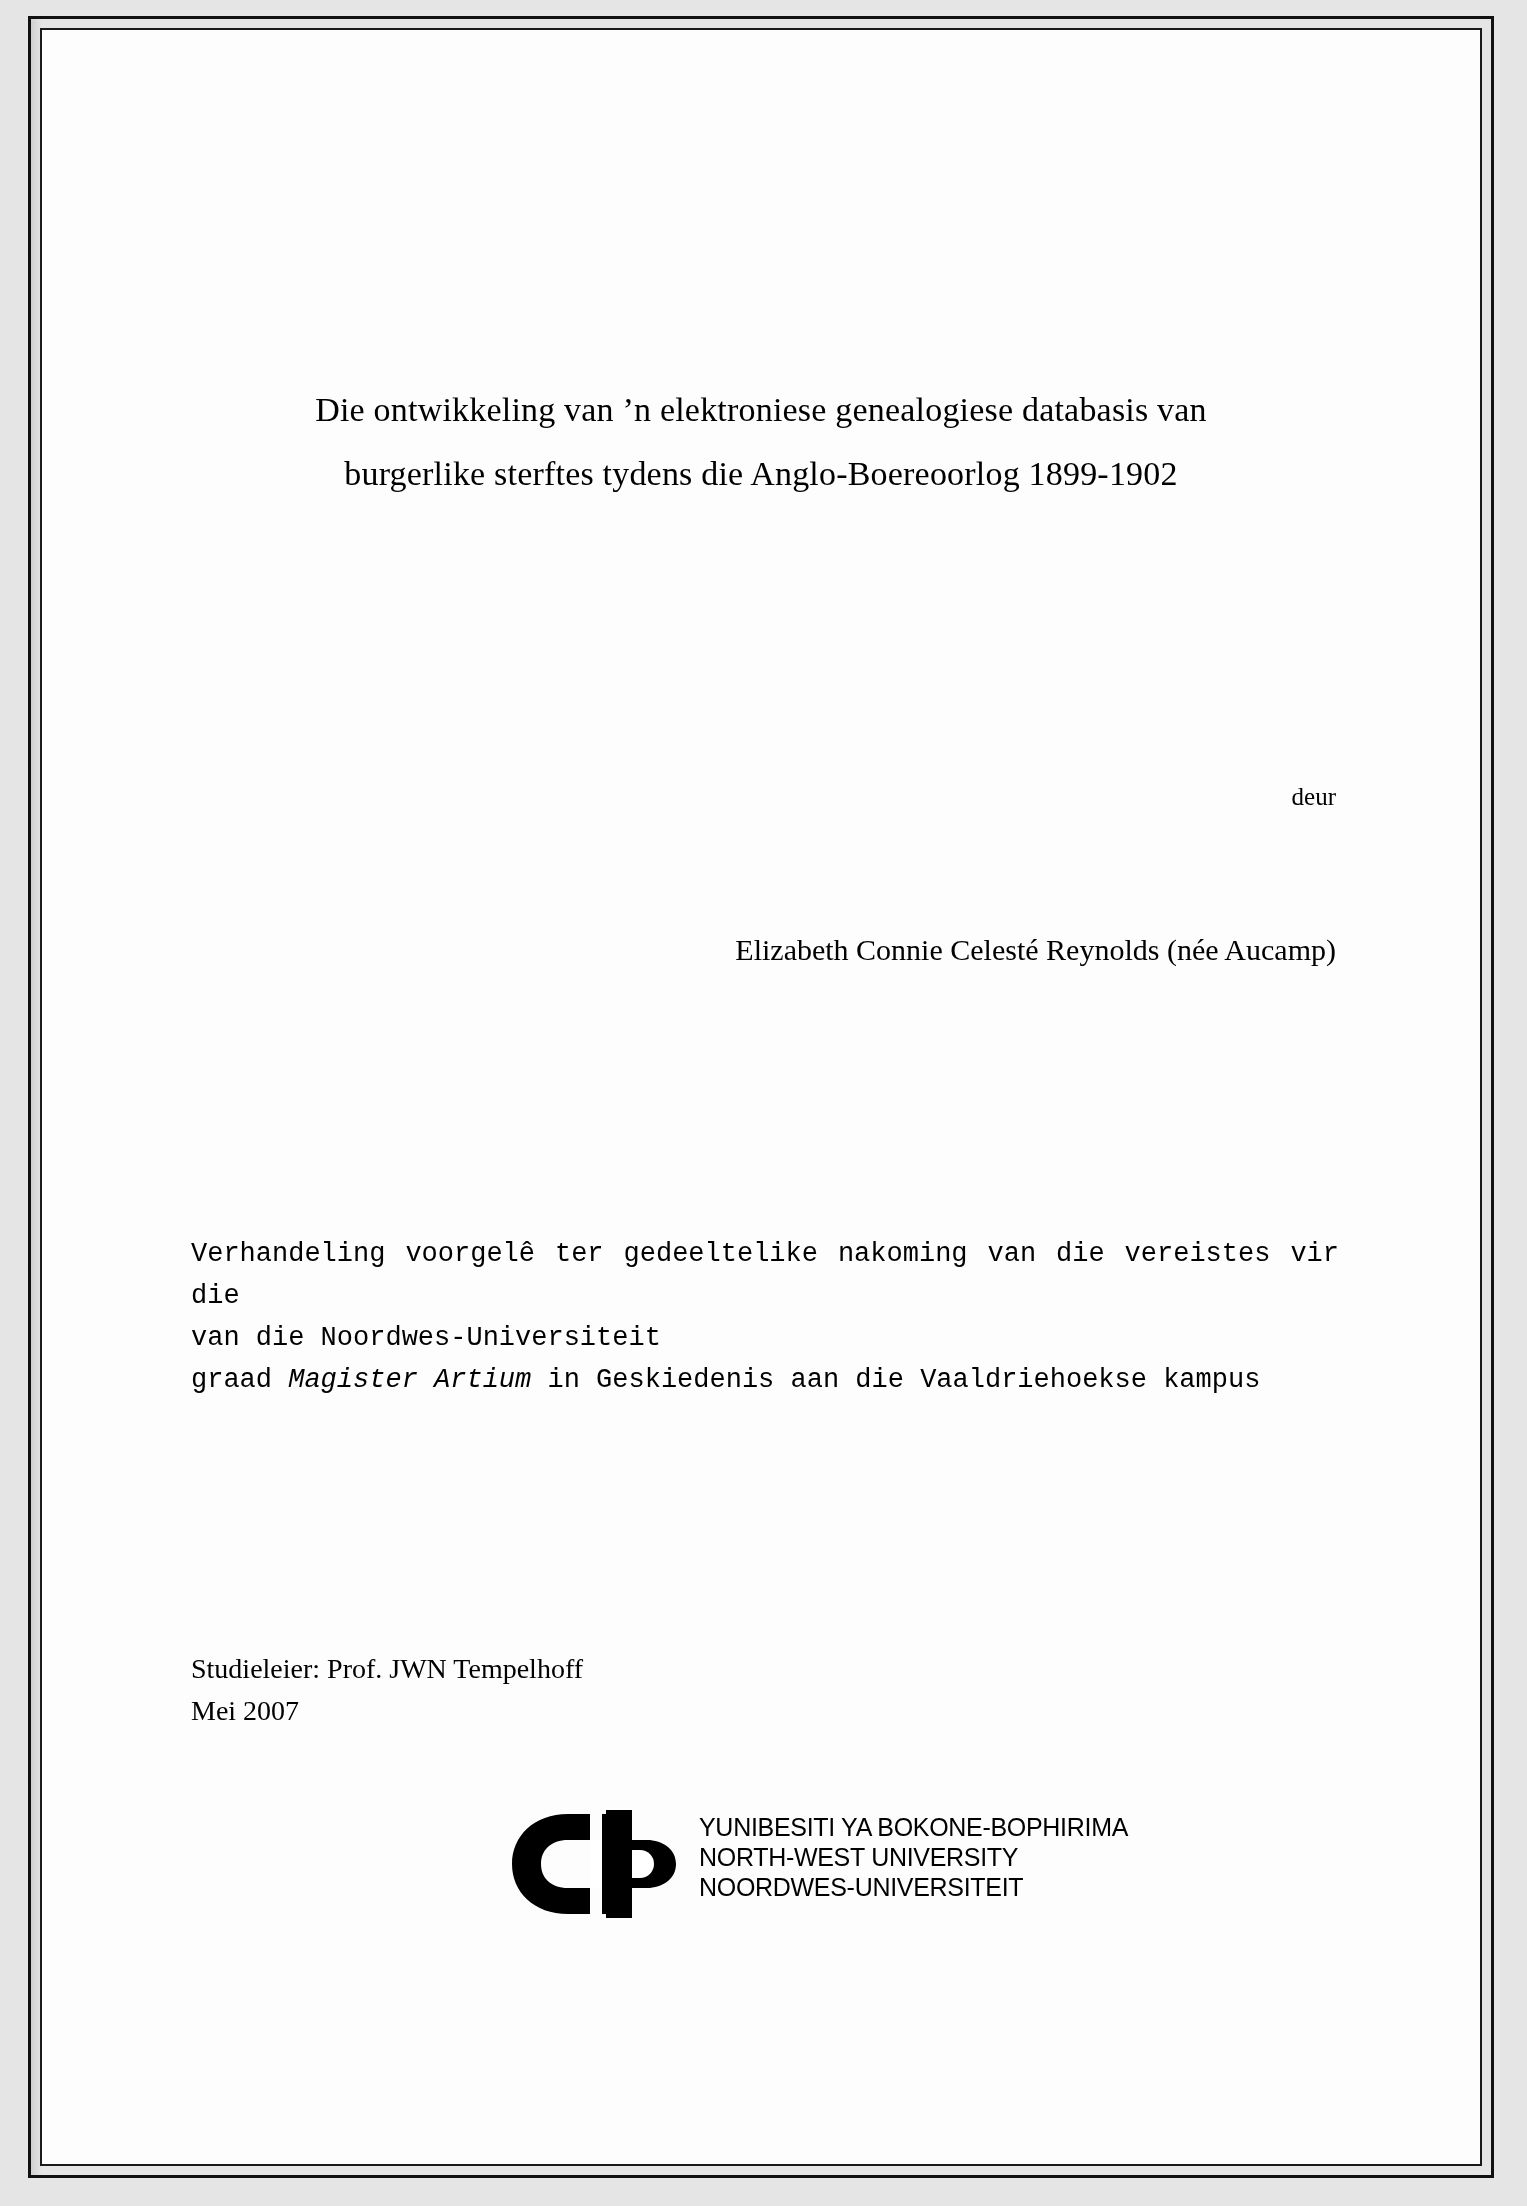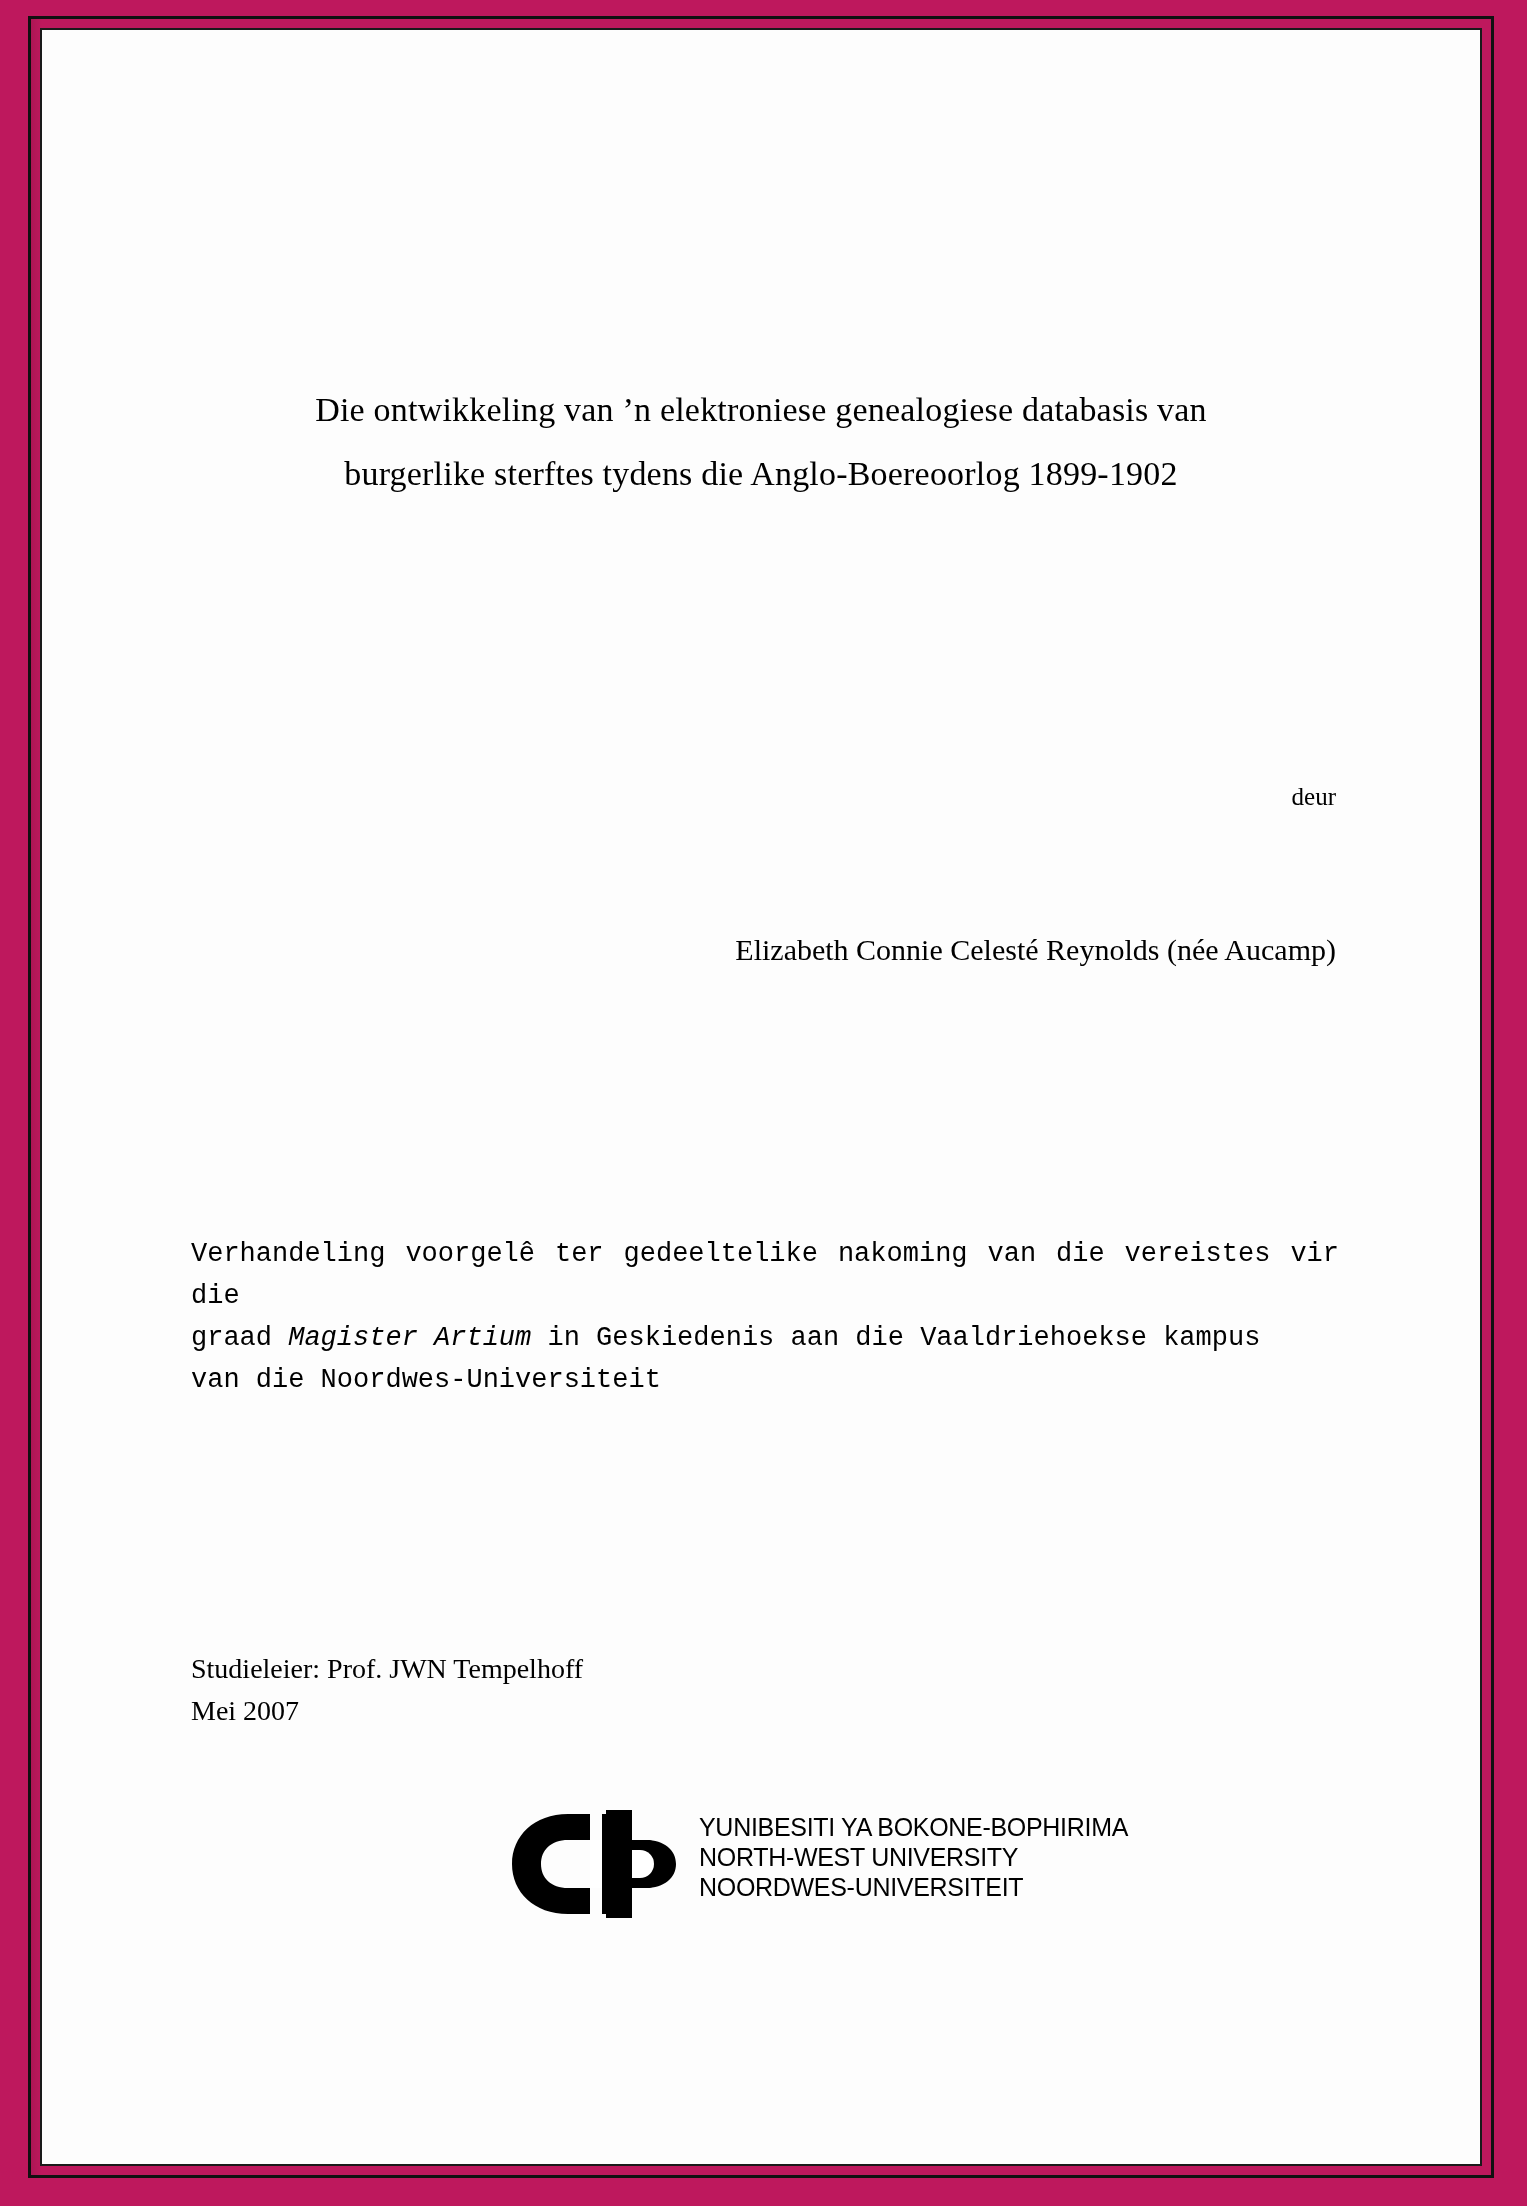--- a/index.html
+++ b/index.html
@@ -15,21 +15,21 @@
     position: relative;
     overflow: hidden;
   }
 
   .page-scan {
     position: absolute;
     left: 0;
     top: 0;
     width: 1527px;
     height: 2206px;
-    background: #be185d;
+    background: #e5e5e5;
   }
 
   
   .scan-border-outer {
     position: absolute;
     left: 28px;
     top: 16px;
     width: 1466px;
     height: 2162px;
     border: 3px solid #111111;
@@ -160,22 +160,22 @@
       <div class="title-line">Die ontwikkeling van ’n elektroniese genealogiese databasis van</div>
       <div class="title-line">burgerlike sterftes tydens die Anglo-Boereoorlog 1899-1902</div>
     </div>
 
     <div class="deur">deur</div>
 
     <div class="author">Elizabeth Connie Celesté Reynolds (née Aucamp)</div>
 
     <div class="statement">
       <div class="justified">Verhandeling voorgelê ter gedeeltelike nakoming van die vereistes vir die</div>
+      <div>van die Noordwes-Universiteit</div>
       <div><span>graad </span><em>Magister Artium</em><span> in Geskiedenis aan die Vaaldriehoekse kampus</span></div>
-      <div>van die Noordwes-Universiteit</div>
     </div>
 
     <div class="supervisor">
       <div>Studieleier: Prof. JWN Tempelhoff</div>
       <div>Mei 2007</div>
     </div>
 
     <div class="logo-block">
       <div class="logo-mark">
         <svg viewBox="0 0 190 108" width="190" height="108" aria-hidden="true">

